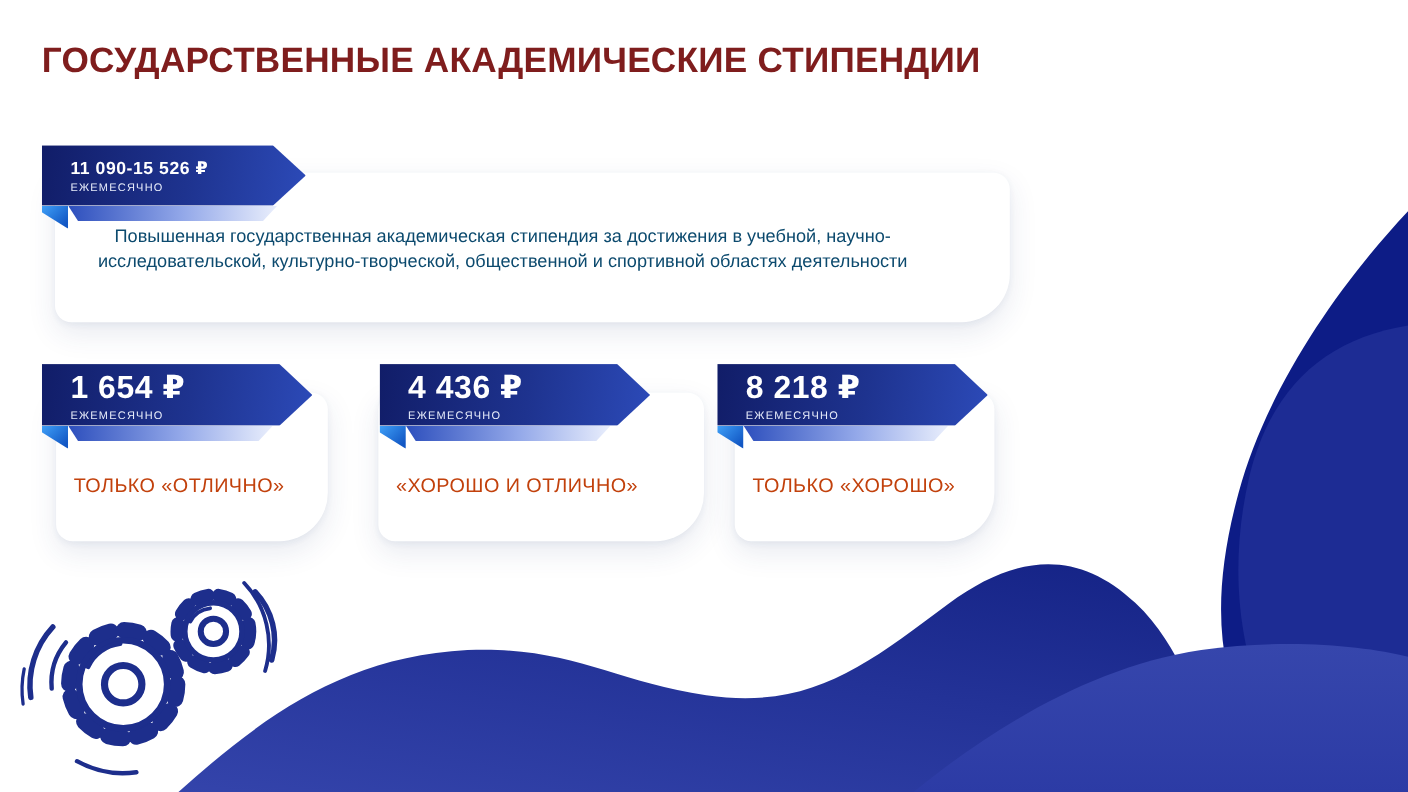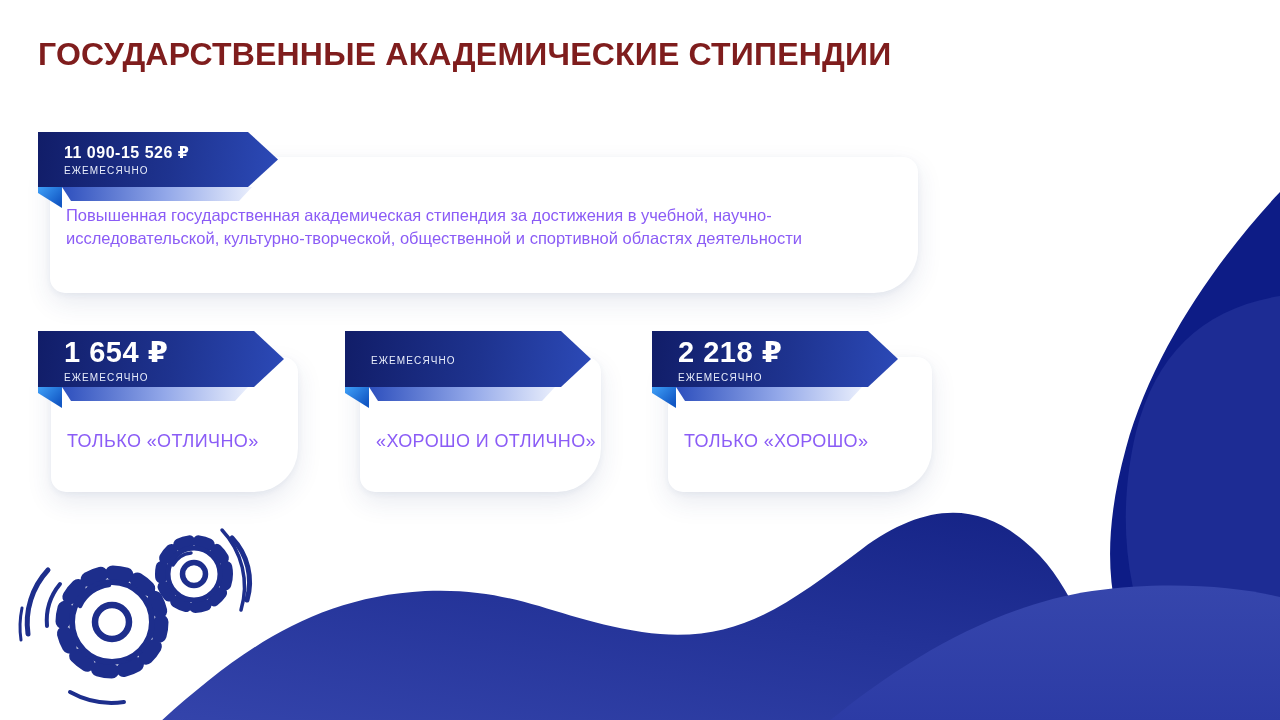--- a/index.html
+++ b/index.html
@@ -16,26 +16,26 @@
   
   .card{
     position:absolute;background:#ffffff;
     border-radius:15px 15px 44px 15px;
     box-shadow:0 10px 26px rgba(40,60,120,.10),0 2px 6px rgba(40,60,120,.06);
     z-index:2;
   }
   .card-big{left:50px;top:157px;width:868px;height:136px;}
   .card-desc{
     position:absolute;left:16px;top:47px;width:782px;
-    font-size:16.5px;line-height:1.42;color:#8b5cf6;
+    font-size:16.5px;line-height:1.42;color:#0c4a6e;text-align:center;
   }
   .tier-card{top:357px;height:135px;}
   .tier-card .tier-label{
     position:absolute;left:16px;top:74px;
-    font-size:18px;letter-spacing:.4px;color:#8b5cf6;white-space:nowrap;text-align:center;
+    font-size:18px;letter-spacing:.4px;color:#c2410c;white-space:nowrap;text-align:center;
   }
   
   .ribbon{
     position:absolute;z-index:4;color:#fff;
     background:linear-gradient(97deg,#111d68 0%,#1e338f 55%,#2c4ab8 100%);
     clip-path:polygon(0 0,calc(100% - 30px) 0,100% 50%,calc(100% - 30px) 100%,0 100%);
     display:flex;flex-direction:column;justify-content:center;
     padding-left:26px;box-sizing:border-box;
   }
   .ribbon-big{left:38px;top:132px;width:240px;height:55px;}
@@ -128,32 +128,33 @@
   <div class="card tier-card" style="left:51px;width:247px;">
     <div class="tier-label">ТОЛЬКО «ОТЛИЧНО»</div>
   </div>
   <div class="fold fold-small" style="left:38px;"></div>
   <div class="strip strip-small" style="left:62px;"></div>
   <div class="ribbon ribbon-small" style="left:38px;">
     <div class="ribbon-amount">1 654 ₽</div>
     <div class="ribbon-period">ЕЖЕМЕСЯЧНО</div>
   </div>
 
-  <div class="card tier-card" style="left:360px;width:241px;">
+  <div class="card tier-card" style="left:344px;width:264px;padding-left:32px;">
     <div class="tier-label">«ХОРОШО И ОТЛИЧНО»</div>
   </div>
   <div class="fold fold-small" style="left:345px;"></div>
   <div class="strip strip-small" style="left:369px;"></div>
   <div class="ribbon ribbon-small" style="left:345px;">
+    <div class="ribbon-amount">4 436 ₽</div>
     <div class="ribbon-period">ЕЖЕМЕСЯЧНО</div>
   </div>
 
-  <div class="card tier-card" style="left:668px;width:264px;">
+  <div class="card tier-card" style="left:668px;width:236px;">
     <div class="tier-label">ТОЛЬКО «ХОРОШО»</div>
   </div>
   <div class="fold fold-small" style="left:652px;"></div>
   <div class="strip strip-small" style="left:676px;"></div>
   <div class="ribbon ribbon-small" style="left:652px;">
-    <div class="ribbon-amount">2 218 ₽</div>
+    <div class="ribbon-amount">8 218 ₽</div>
     <div class="ribbon-period">ЕЖЕМЕСЯЧНО</div>
   </div>
 
 </div>
 
 </body></html>

